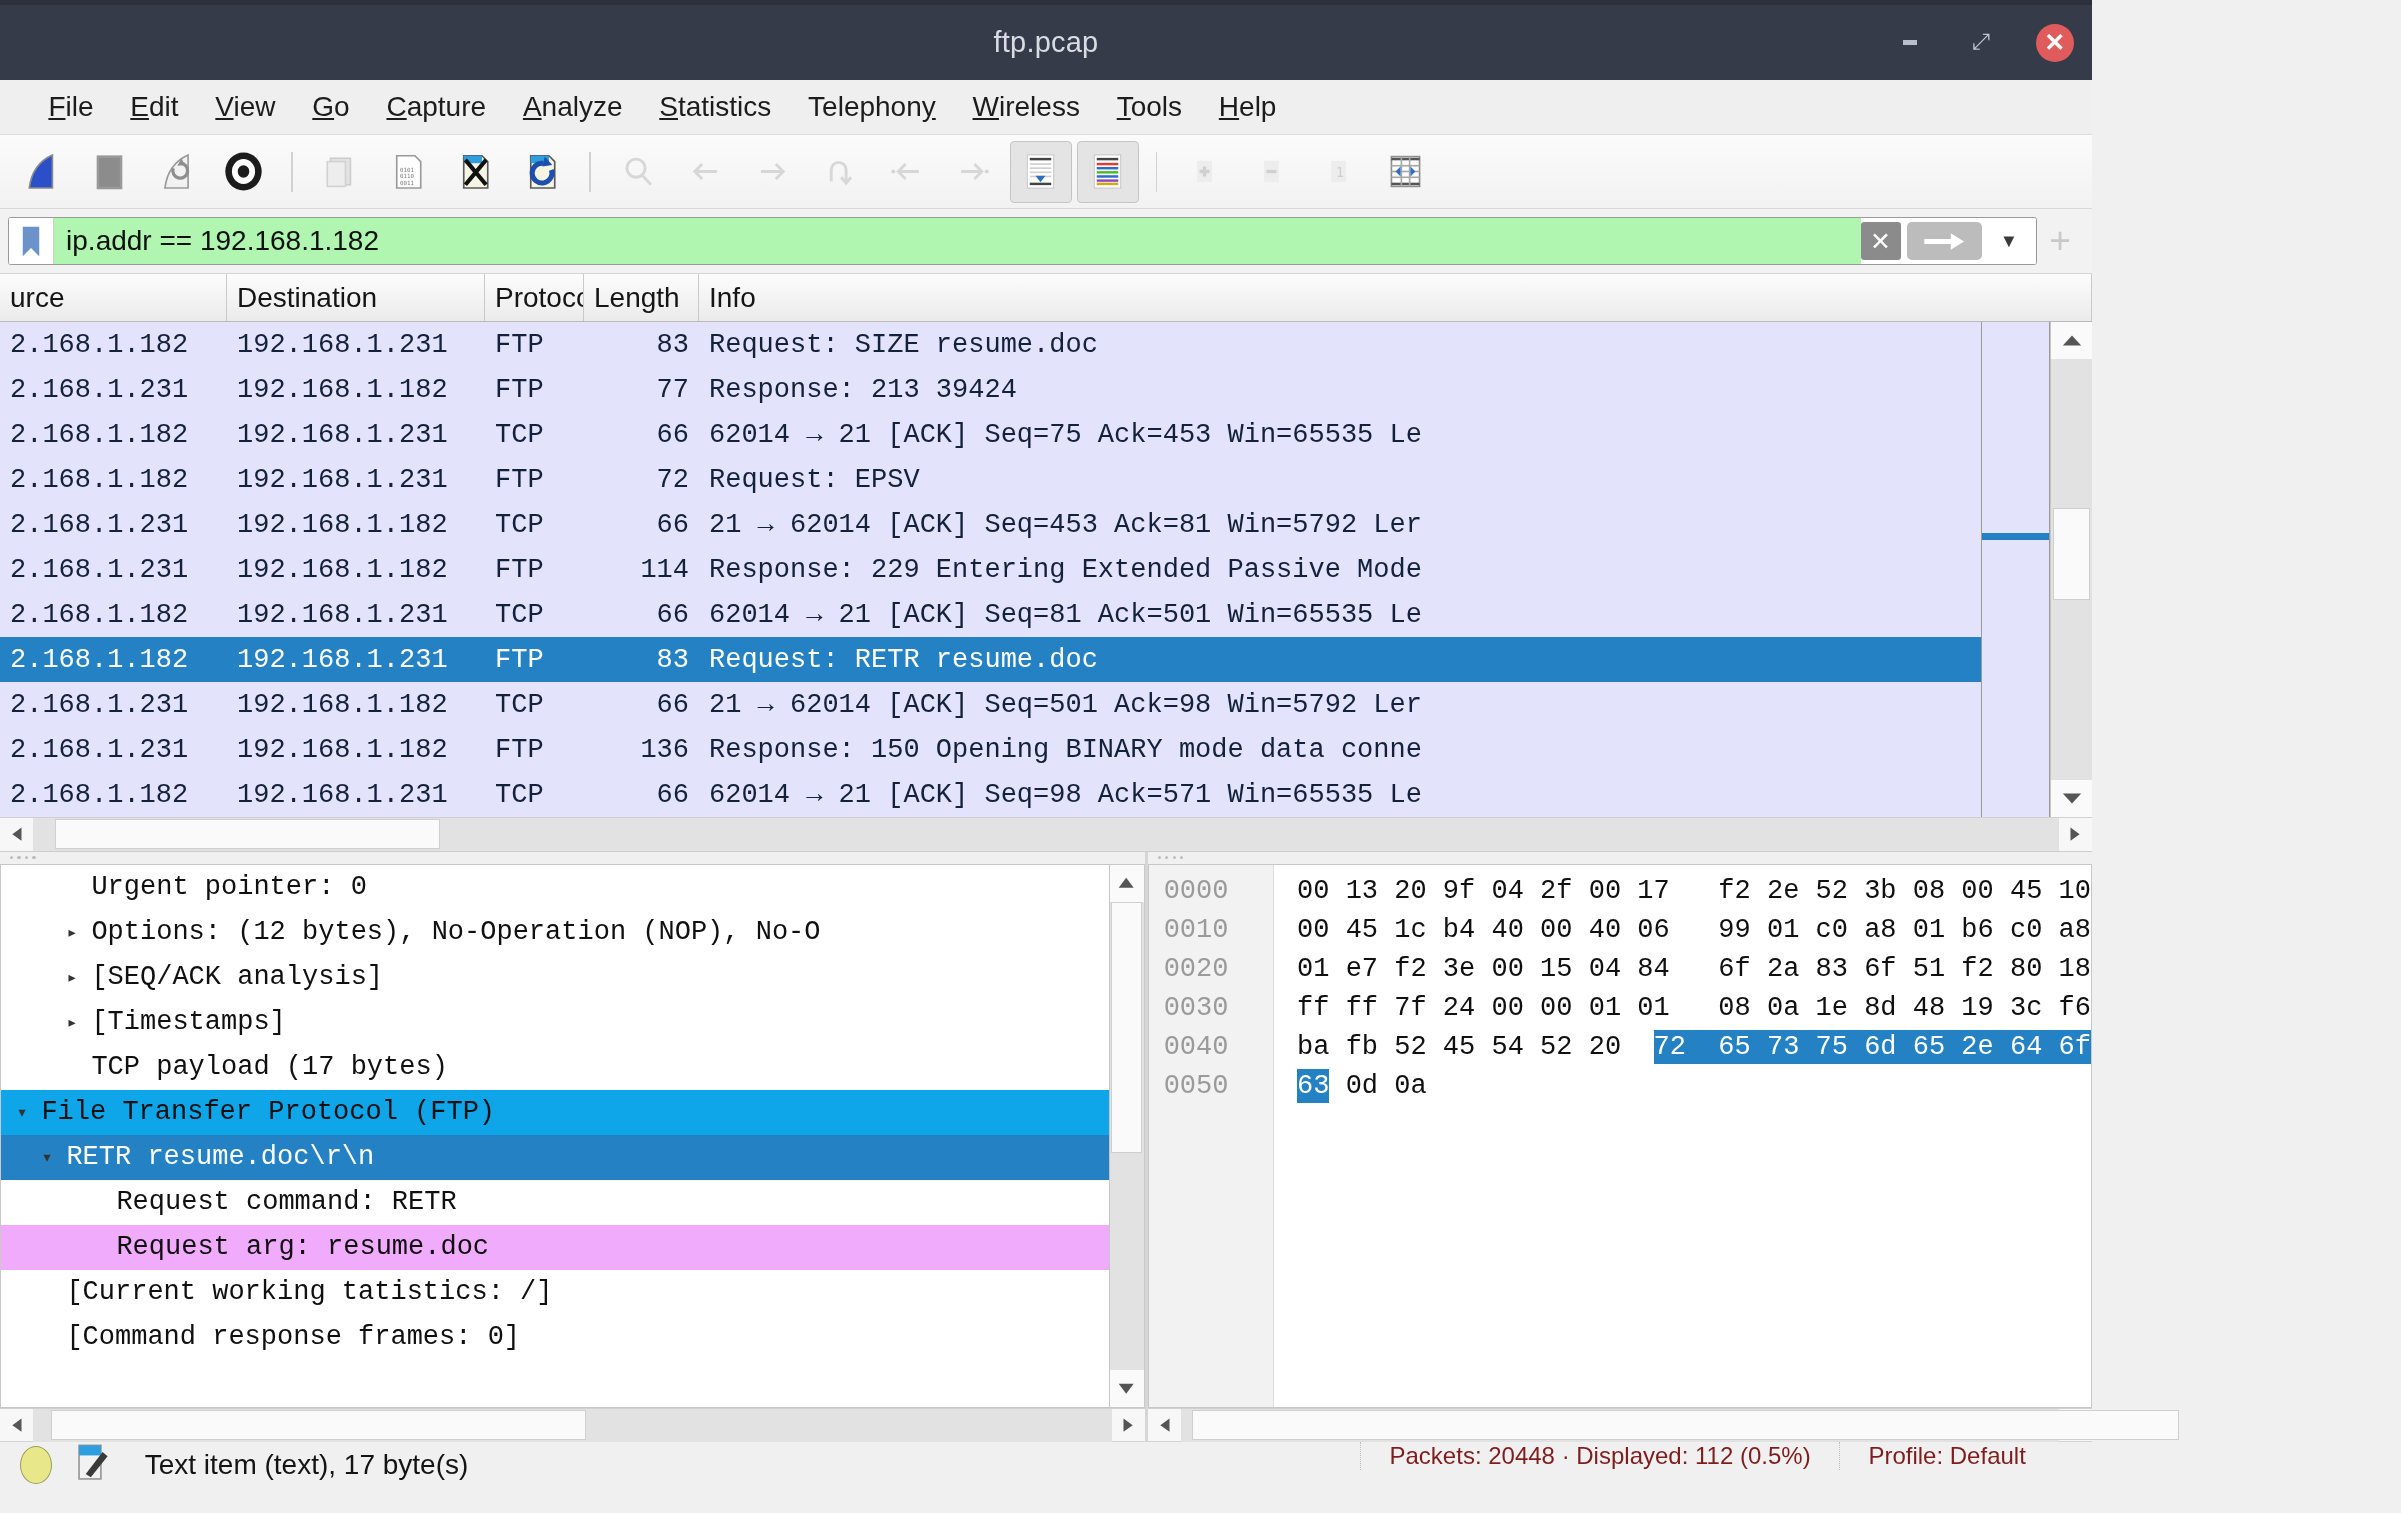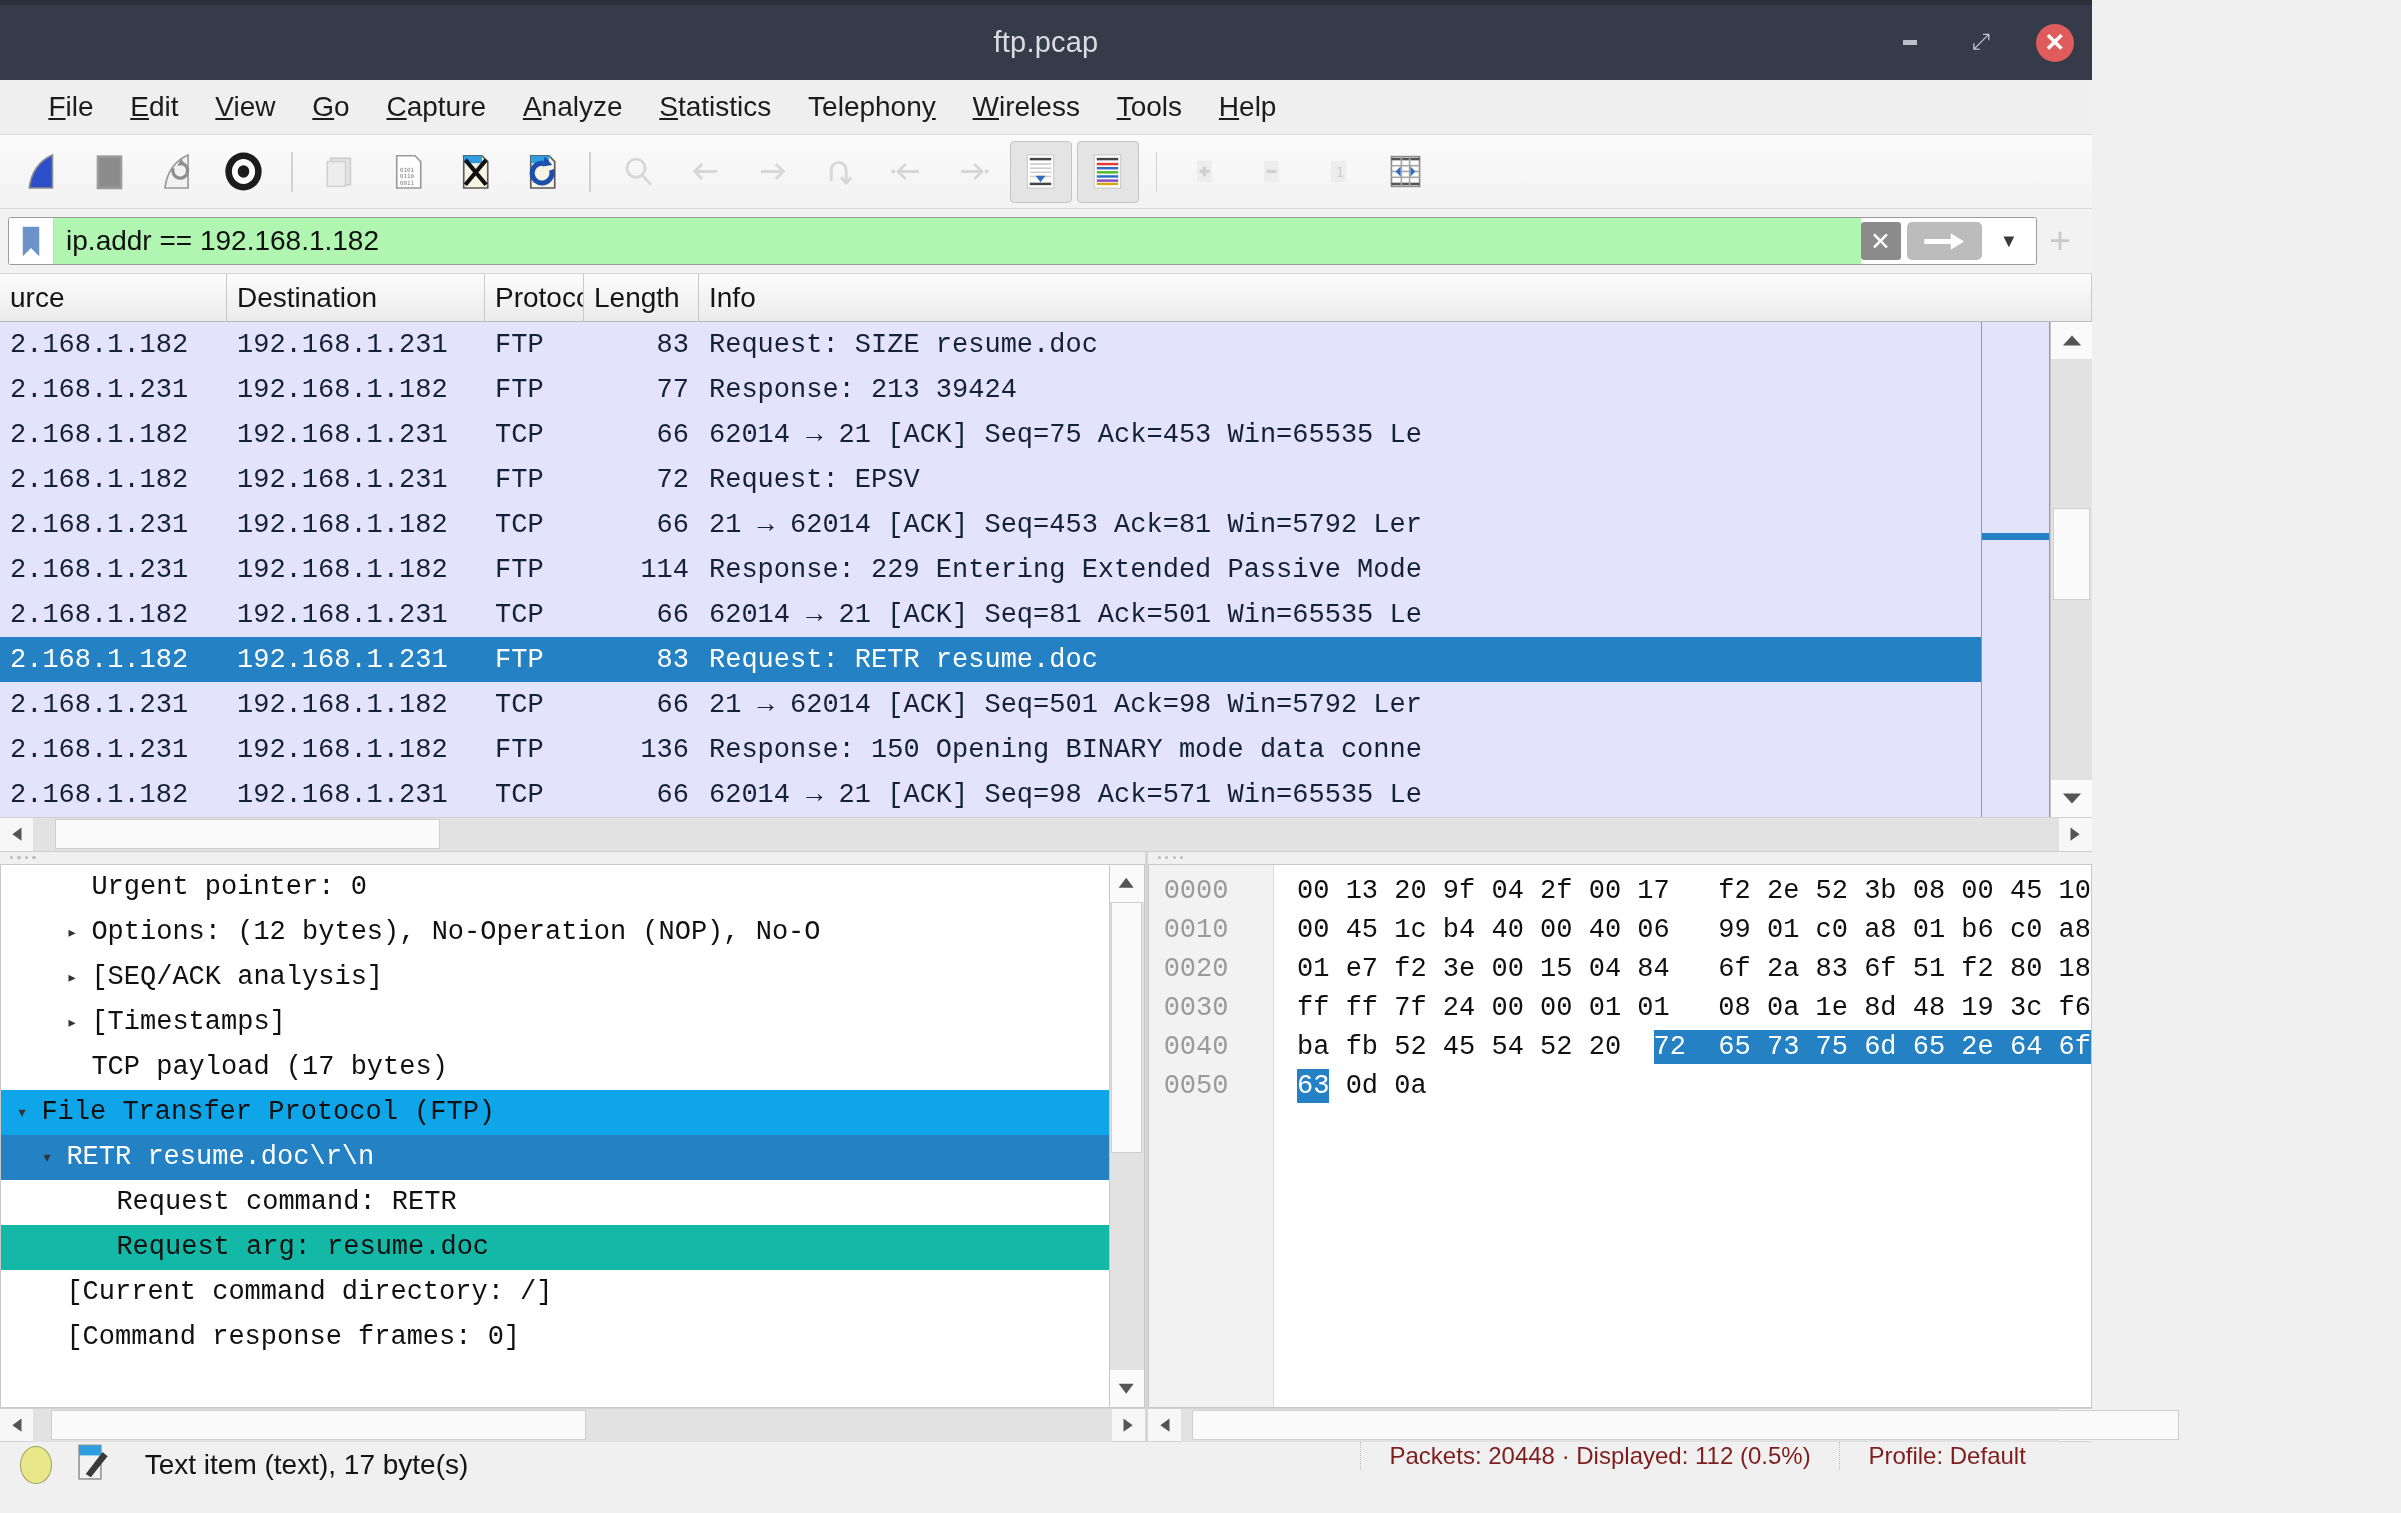--- a/index.html
+++ b/index.html
@@ -126,21 +126,21 @@
   .lower { flex:1; display:flex; min-height:0; background:#f0f0f0; border-top:2.5px solid #cdcdcd; }
   .detailpane { width:1171px; display:flex; flex-direction:column; border-right:3.3px solid #d6d6d6; }
   .bytespane { flex:1; display:flex; flex-direction:column; }
 
   .gripper { height:11.7px; background:#f0f0f0; display:flex; align-items:center; padding-left:10px; }
   .gripper i { width:3.3px; height:3.3px; background:#bdbdbd; border-radius:50%; margin-right:4.2px; display:block; }
 
   .tree { flex:1; background:#fff; position:relative; overflow:hidden; border:0.8px solid #c8c8c8; }
   .trow { height:45px; display:flex; align-items:center; font-family:"Liberation Mono", monospace; font-size:27px; color:#101010; white-space:nowrap; }
   .trow.sel { background:#2481c4; color:#fff; }
-  .trow.subsel { background:#14b8a6; }
+  .trow.subsel { background:#f0abfc; }
   .trow.grey { background:#0ea5e9;text-align:right; }
   .twig { width:22px; display:inline-flex; justify-content:center; font-size:18.4px; color:#333; }
   .tri-r::before { content:"\25B8"; }
   .tri-d::before { content:"\25BE"; }
 
   .hex { flex:1; background:#fff; border:0.8px solid #c8c8c8; position:relative; overflow:hidden; display:flex; }
   .hexoffsets { width:125px; background:#f2f2f2; border-right:0.8px solid #dcdcdc; padding-top:6.7px; }
   .hexmain { flex:1; padding-top:6.7px; }
   .hrow { height:39px; display:flex; align-items:center; font-family:"Liberation Mono", monospace; font-size:27px; }
   .hoff { color:#9a9a9a; padding-left:15px; }
@@ -545,21 +545,21 @@
               <span style="padding-left: 8.4px;">Request command: RETR</span>
             </div>
             <div class="trow subsel">
               <span style="display: inline-block; width: 85px;"></span>
               <span class="twig"></span>
               <span style="padding-left: 8.4px; display: inline-block;">Request arg: resume.doc</span>
             </div>
             <div class="trow">
               <span style="display: inline-block; width: 35px;"></span>
               <span class="twig"></span>
-              <span style="padding-left: 8.4px;">[Current command directory: /]</span>
+              <span style="padding-left: 8.4px;">[Current working tatistics: /]</span>
             </div>
             <div class="trow">
               <span style="display: inline-block; width: 35px;"></span>
               <span class="twig"></span>
               <span style="padding-left: 8.4px;">[Command response frames: 0]</span>
             </div>
           </div>
         <div class="vscroll" style="width:35px">
           <div class="vs-arrow">
             <svg width="18.4" height="13.4" viewBox="0 0 22 16">

